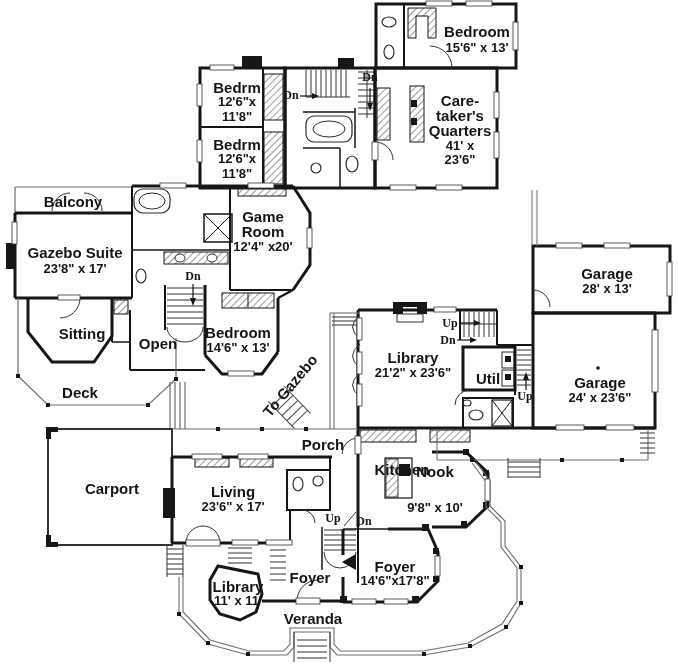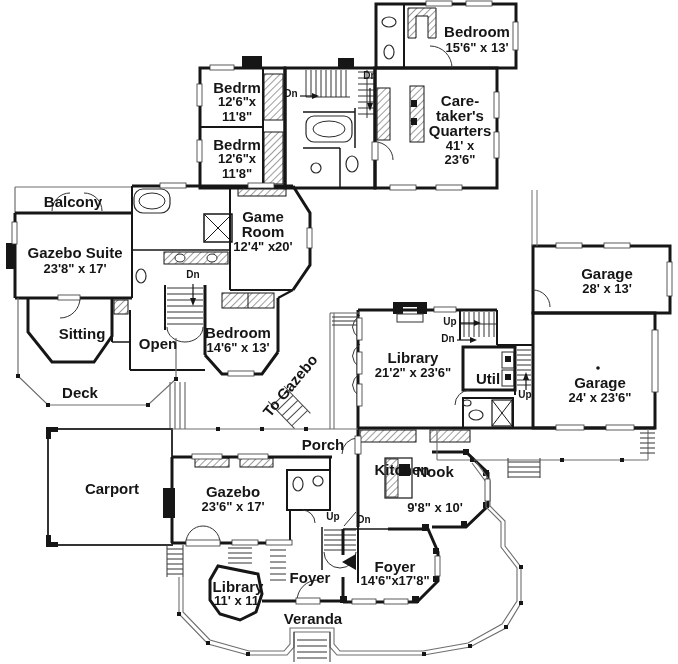--- a/index.html
+++ b/index.html
@@ -3,21 +3,21 @@
 <meta charset="utf-8">
 <style>
   html,body{margin:0;padding:0;background:#ffffff;}
   #plan{position:relative;width:678px;height:664px;background:#ffffff;overflow:hidden;
         font-family:"Liberation Sans","DejaVu Sans",sans-serif;}
   #walls{position:absolute;left:0;top:0;}
   .lbl{position:absolute;transform:translateX(-50%);color:#151515;font-weight:bold;
        white-space:nowrap;line-height:1;letter-spacing:0;}
   .name{font-size:15px;}
   .dims{font-size:13px;}
-  .sm{font-size:10px;}
+  .sm{font-size:12px;font-family:Liberation Serif, serif;}
   .rot{transform:translateX(-50%) rotate(-50deg);}
 </style>
 </head>
 <body>
 
 <div id="plan">
 
 <svg id="walls" width="678" height="664" viewBox="0 0 678 664">
   <defs>
     <pattern id="h" width="5" height="5" patternUnits="userSpaceOnUse" patternTransform="rotate(45)">
@@ -476,21 +476,21 @@
   <div class="lbl name" style="left:413px;top:350px">Library</div>
   <div class="lbl dims" style="left:413px;top:366px">21'2" x 23'6"</div>
   <div class="lbl name" style="left:488px;top:371px">Util</div>
 
   <div class="lbl name" style="left:323px;top:437px">Porch</div>
   <div class="lbl name" style="left:402px;top:462px">Kitchen</div>
   <div class="lbl name" style="left:435px;top:464px">Nook</div>
   <div class="lbl dims" style="left:435px;top:501px">9'8" x 10'</div>
 
   <div class="lbl name" style="left:112px;top:481px">Carport</div>
-  <div class="lbl name" style="left:233px;top:484px">Gazebo</div>
+  <div class="lbl name" style="left:233px;top:484px">Living</div>
   <div class="lbl dims" style="left:233px;top:500px">23'6" x 17'</div>
 
   <div class="lbl name" style="left:395px;top:559px">Foyer</div>
   <div class="lbl dims" style="left:395px;top:574px">14'6"x17'8"</div>
   <div class="lbl name" style="left:310px;top:570px">Foyer</div>
   <div class="lbl name" style="left:238px;top:579px">Library</div>
   <div class="lbl dims" style="left:238px;top:594px">11' x 11'</div>
   <div class="lbl name" style="left:313px;top:611px">Veranda</div>
 
   <div class="lbl sm" style="left:370px;top:71px">Dn</div>

